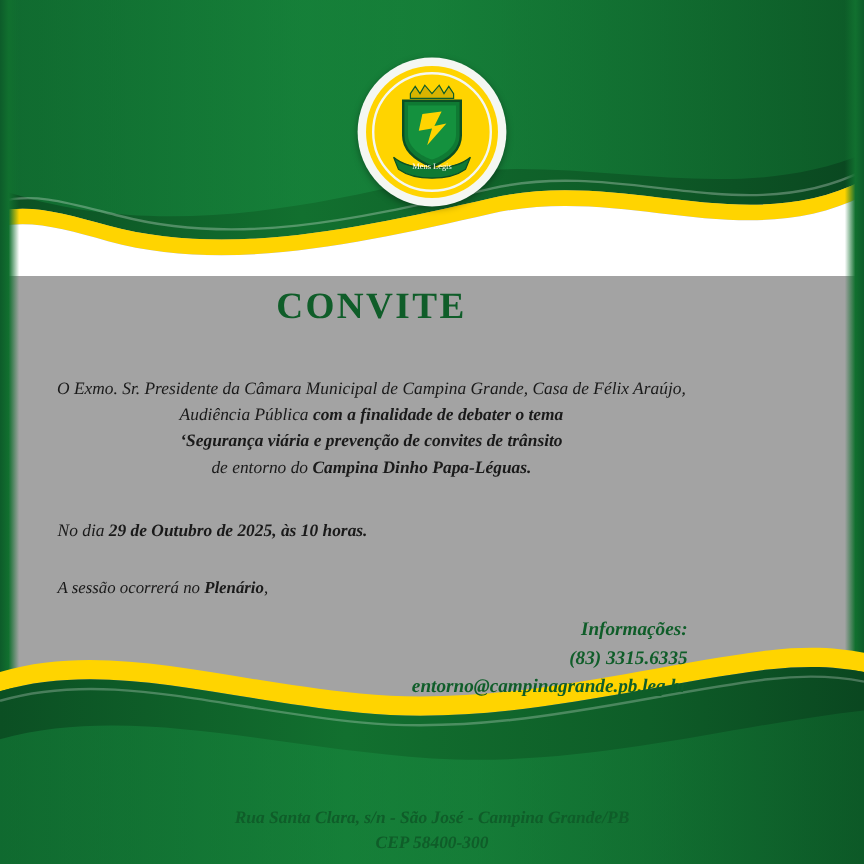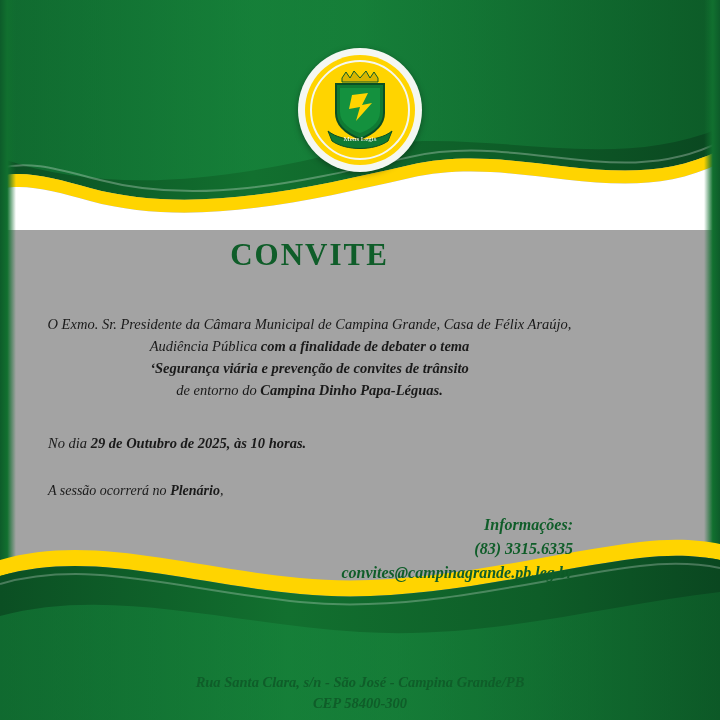--- a/index.html
+++ b/index.html
@@ -226,21 +226,21 @@
 
     <div class="session">
       <div>
         <span>A sessão ocorrerá no </span><span class="b">Plenário</span><span>,</span>
       </div>
     </div>
 
     <div class="info">
       <div>Informações:</div>
       <div>(83) 3315.6335</div>
-      <div>convites@campinagrande.pb.leg.br</div>
+      <div>entorno@campinagrande.pb.leg.br</div>
     </div>
 
   </div>
 
   <div class="bottom-band">
     <svg width="720" height="200" viewBox="0 0 720 200" xmlns="http://www.w3.org/2000/svg">
       <defs>
         <linearGradient id="gBot" x1="0" y1="0" x2="1" y2="0">
           <stop offset="0%" stop-color="#0b4f23"></stop>
           <stop offset="40%" stop-color="#12702f"></stop>

